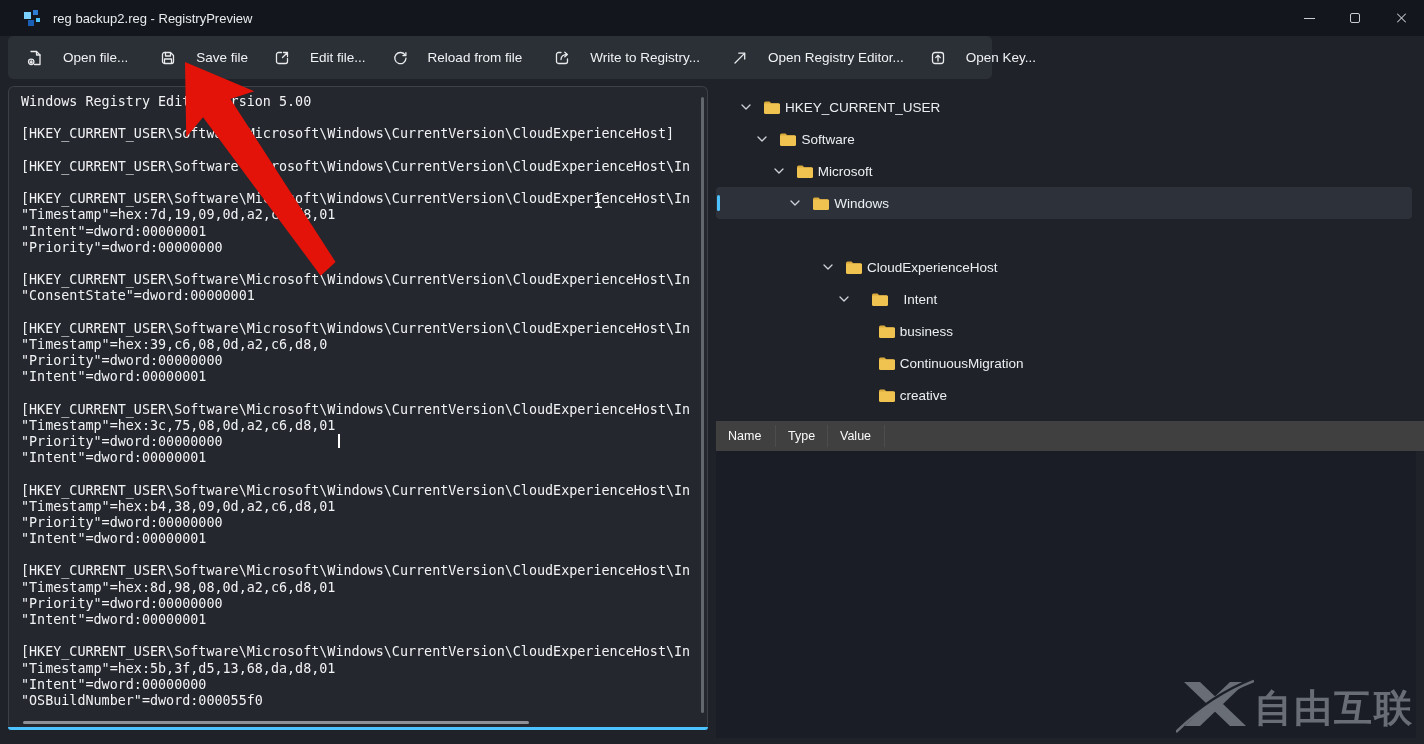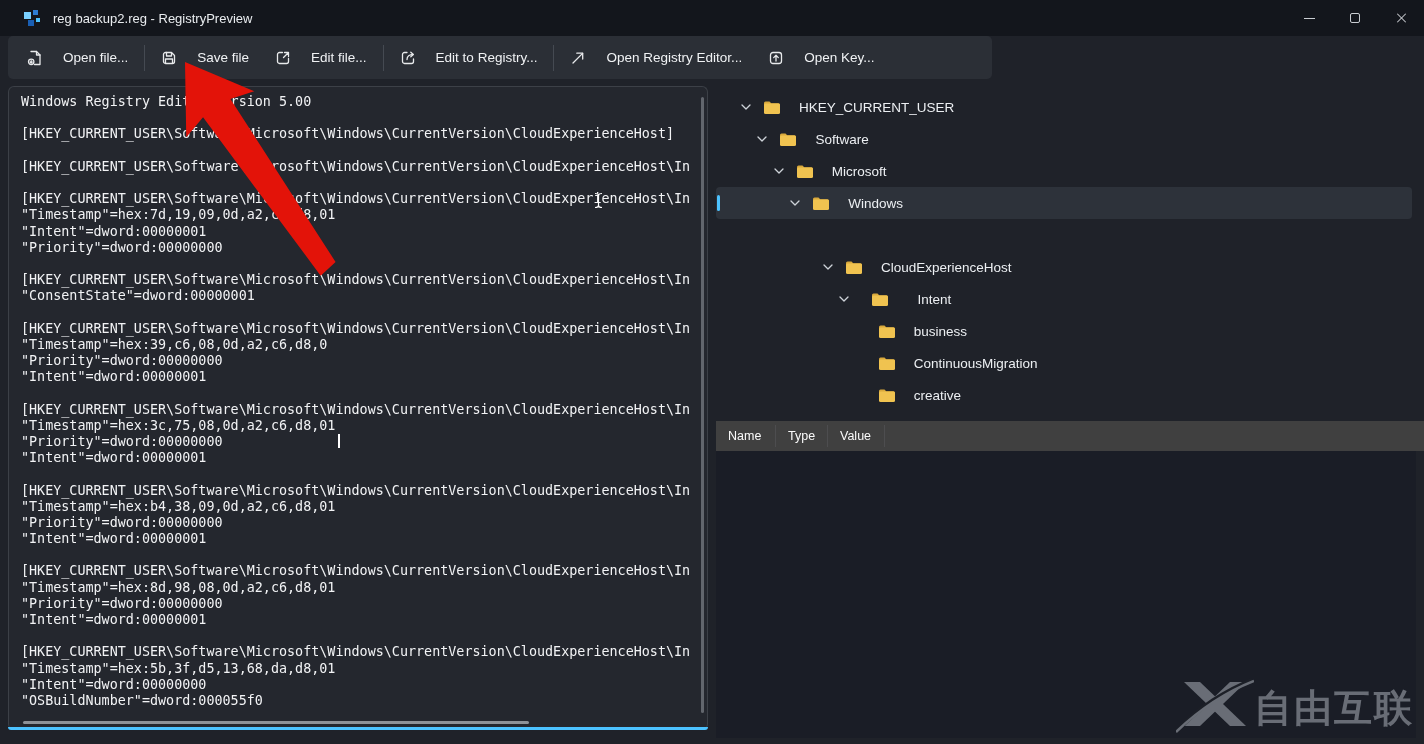--- a/index.html
+++ b/index.html
@@ -74,21 +74,21 @@
     display:flex; align-items:center; border-radius:4px;
   }
   .tree-row.selected { background:#2d323a; }
   .sel-pill {
     display:none; position:absolute; left:1px; top:8px; width:3px; height:16px;
     border-radius:2px;
   }
   .tree-row.selected .sel-pill { display:block; }
   .chev-slot { width:16px; height:16px; display:flex; align-items:center; justify-content:center; flex:0 0 auto; }
   .tree-folder { margin-left:9px; flex:0 0 auto; }
-  .tree-label { margin-left:18px; font-size:13.5px; color:#eceff2; white-space:nowrap; }
+  .tree-label { margin-left:4px; font-size:13.5px; color:#eceff2; white-space:nowrap; }
 
   
   .value-table-header {
     position:absolute; left:716px; top:421px; width:770px; height:30px;
     background:#404040; display:flex; align-items:center;
   }
   .vt-col { font-size:12.5px; color:#fafafa; padding-left:12px; display:flex; align-items:center; height:100%; }
   .vt-col-name  { width:59px; }
   .vt-col-type  { width:51px; }
   .vt-col-value { width:56px; }
@@ -150,28 +150,35 @@
     </svg>
     <span>Save file</span>
   </button>
   <button class="tb-btn">
     <svg class="tb-icon" width="16" height="16" viewBox="0 0 16 16">
       <path d="M13.5 8.5 v3 a2 2 0 0 1-2 2 h-7 a2 2 0 0 1-2-2 v-7 a2 2 0 0 1 2-2 h3"></path>
       <path d="M8.5 7.5 L13.3 2.7 M9.5 2.5 h4 v4"></path>
     </svg>
     <span>Edit file...</span>
   </button>
+  <button class="tb-btn">
+    <svg class="tb-icon" width="16" height="16" viewBox="0 0 16 16">
+      <path d="M13.2 5.2 a5.6 5.6 0 1 0 0.8 2.9"></path>
+      <path d="M13.9 2.6 v3 h-3"></path>
+    </svg>
+    <span>Reload from file</span>
+  </button>
   <div class="tb-sep"></div>
   <button class="tb-btn">
     <svg class="tb-icon" width="16" height="16" viewBox="0 0 16 16">
       <path d="M13.5 9 v2.5 a2 2 0 0 1-2 2 h-7 a2 2 0 0 1-2-2 v-7 a2 2 0 0 1 2-2 h2.5"></path>
       <path d="M7 9.5 c0-3 2.5-5 6-5"></path>
       <path d="M10.8 2.3 L13.3 4.5 10.8 6.8"></path>
     </svg>
-    <span>Edit to Registry...</span>
+    <span>Write to Registry...</span>
   </button>
   <div class="tb-sep"></div>
   <button class="tb-btn">
     <svg class="tb-icon" width="16" height="16" viewBox="0 0 16 16">
       <path d="M3 13 L12.6 3.4"></path>
         <path d="M6.8 3.2 h5.9 v5.9"></path>
     </svg>
     <span>Open Registry Editor...</span>
   </button>
   <button class="tb-btn">

